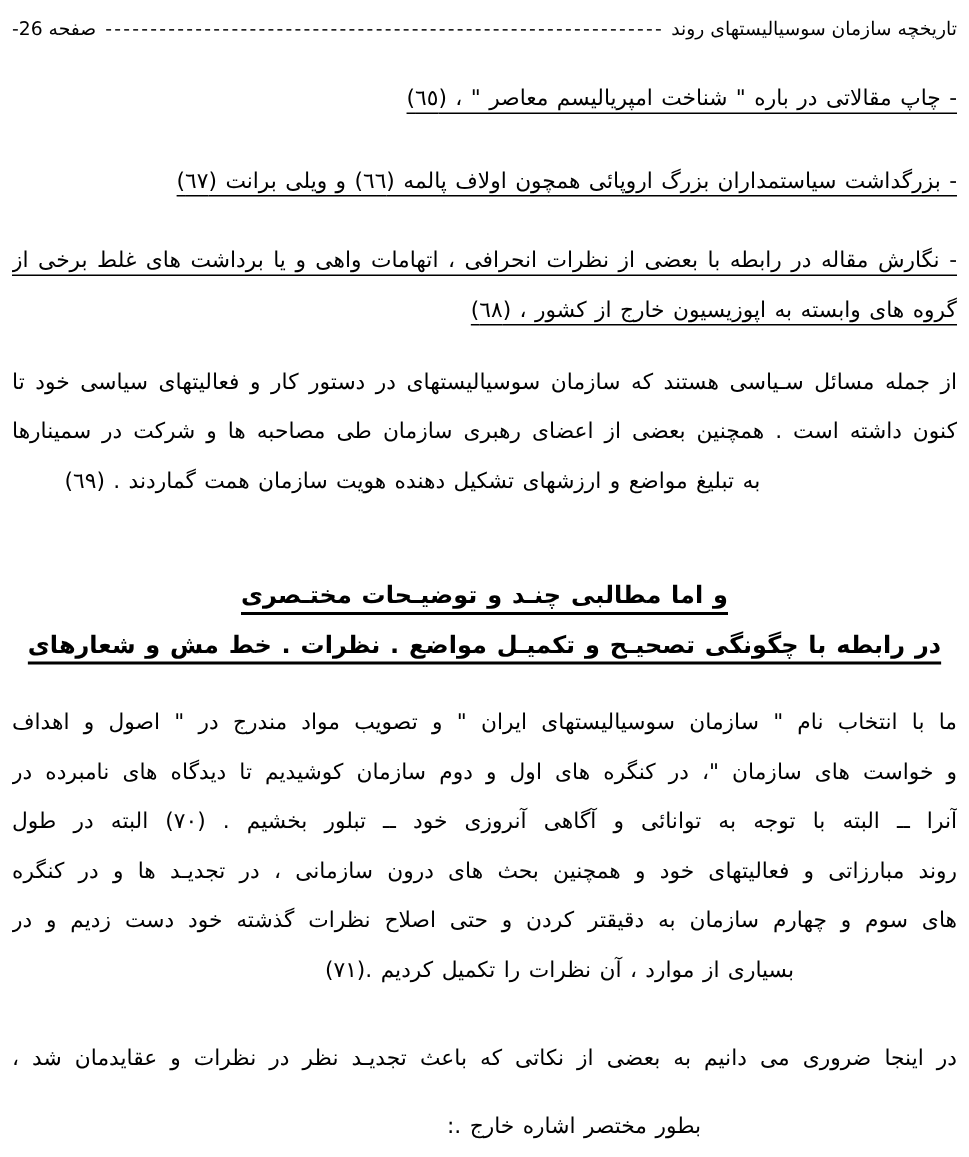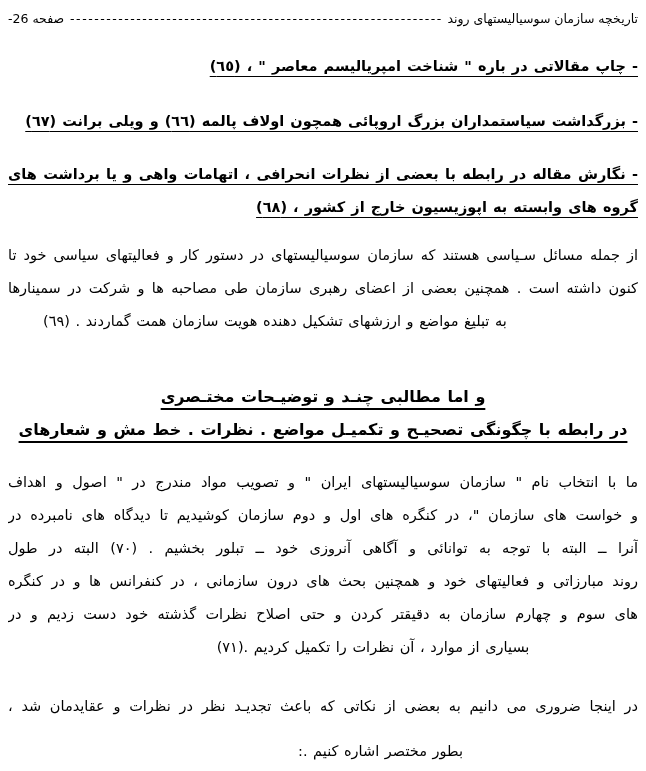--- a/index.html
+++ b/index.html
@@ -48,21 +48,20 @@
     text-align: right;
   }
   .j {                      
     text-align: justify;
     text-align-last: justify;
   }
   .u {                      
     text-decoration: underline;
     text-decoration-thickness: 1px;
     text-underline-offset: 5px;
-    font-weight: bold;
   }
   .indent-a { text-align: left; padding-left: 35px;  }  
   .indent-b { text-align: center; padding-left: 100px; }  
   .indent-c { text-align: left; padding-left: 290px; }  
   
   .heading-line {
     font-weight: bold;
     font-size: 16px;
     text-align: center;
   }
@@ -106,23 +105,23 @@
 
   <div>
     <div class="line heading-line mt-head"><span class="u">و اما مطالبی چنـد و توضیـحات مختـصری</span></div>
     <div class="line heading-line"><span class="u">در رابطه با چگونگی تصحیـح و تکمیـل مواضع . نظرات . خط مش و شعارهای سازمان .</span></div>
   </div>
 
   <div>
     <div class="line j mt-para2">ما با انتخاب نام  " سازمان سوسیالیستهای ایران "  و تصویب مواد مندرج در "  اصول و اهداف</div>
     <div class="line j">و خواست های  سازمان "، در کنگره های اول و دوم سازمان کوشیدیم تا دیدگاه های نامبرده در</div>
     <div class="line j">آنرا ــ   البته با توجه به توانائی و آگاهی آنروزی خود   ــ   تبلور بخشیم . (٧٠) البته در طول</div>
-    <div class="line j">روند مبارزاتی و فعالیتهای خود و همچنین  بحث های درون سازمانی ، در کنفرانس ها و  در کنگره</div>
+    <div class="line j">روند مبارزاتی و فعالیتهای خود و همچنین  بحث های درون سازمانی ، در تجدیـد ها و  در کنگره</div>
     <div class="line j">های سوم و چهارم سازمان  به دقیقتر کردن و حتی اصلاح نظرات گذشته خود دست زدیم و  در</div>
     <div class="line indent-b">بسیاری از موارد ، آن نظرات را تکمیل کردیم .(٧١)</div>
   </div>
 
   <div>
     <div class="line j mt-para3">در اینجا ضروری می دانیم به بعضی از نکاتی که باعث تجدیـد نظر در نظرات و عقایدمان شد ،</div>
-    <div class="line indent-c mt-last">بطور مختصر  اشاره کنیم .:</div>
+    <div class="line indent-c mt-last">بطور مختصر  اشاره خارج .:</div>
   </div>
 
 </div>
 
 </body></html>

